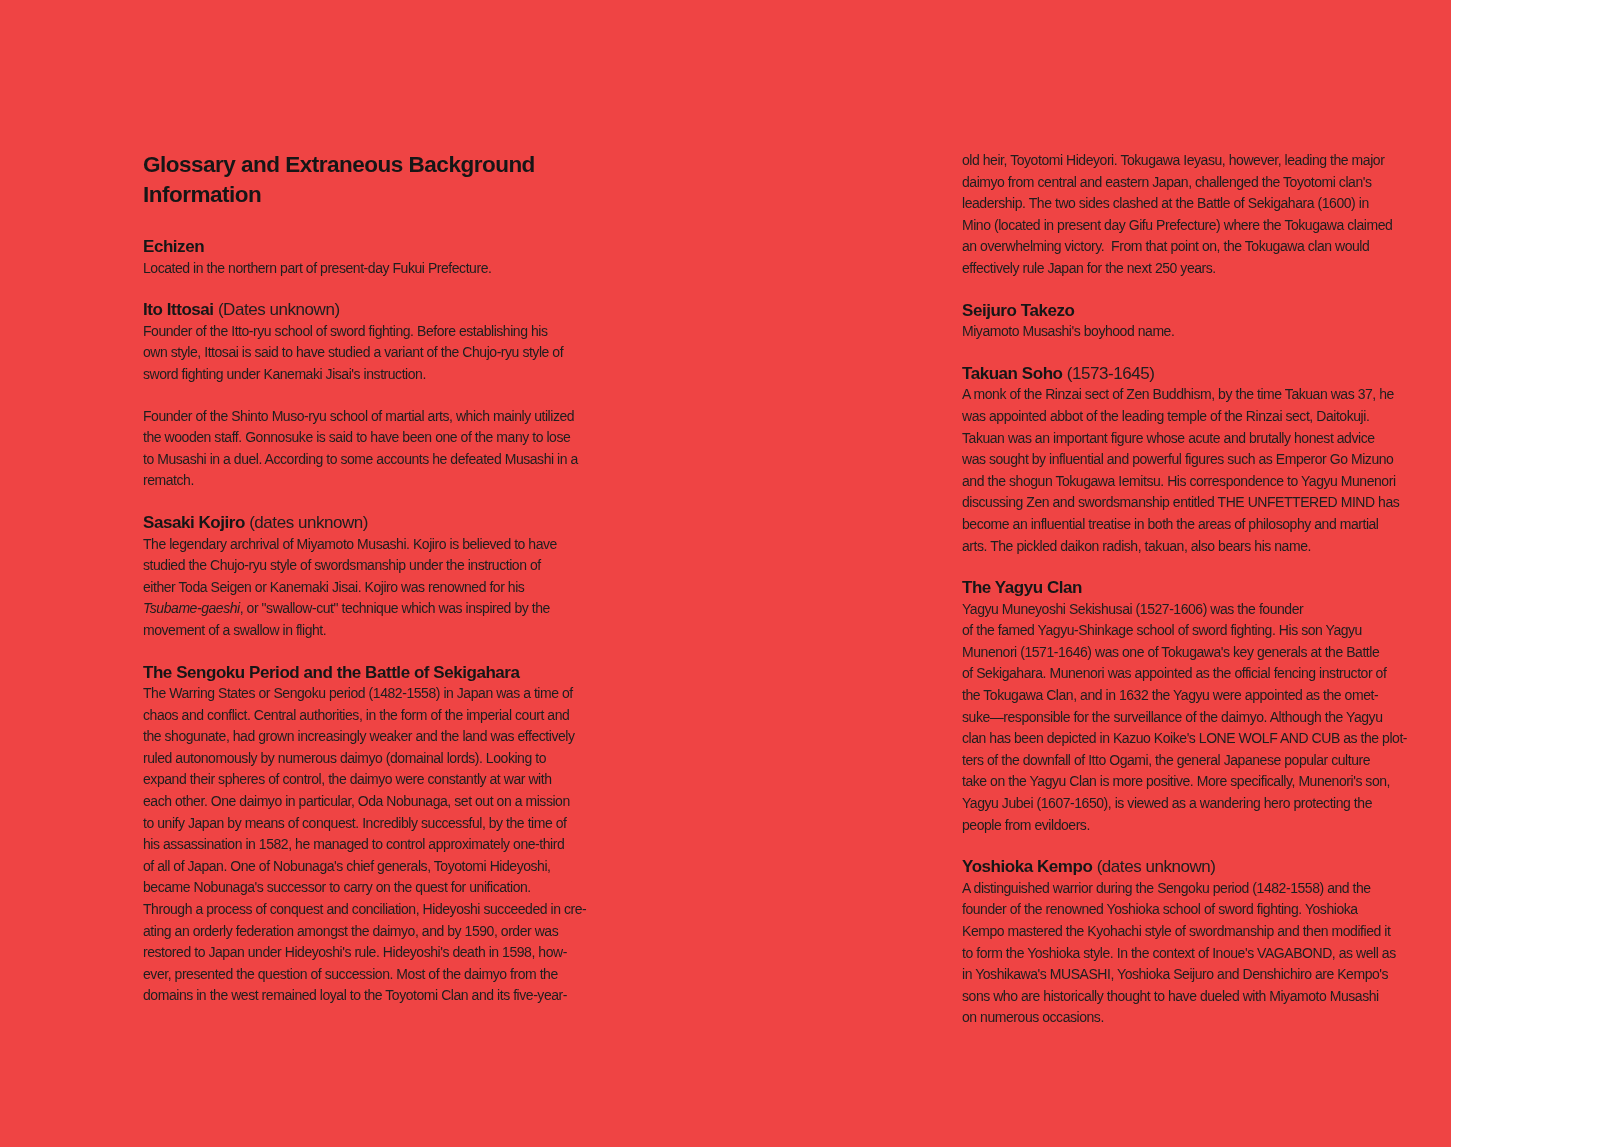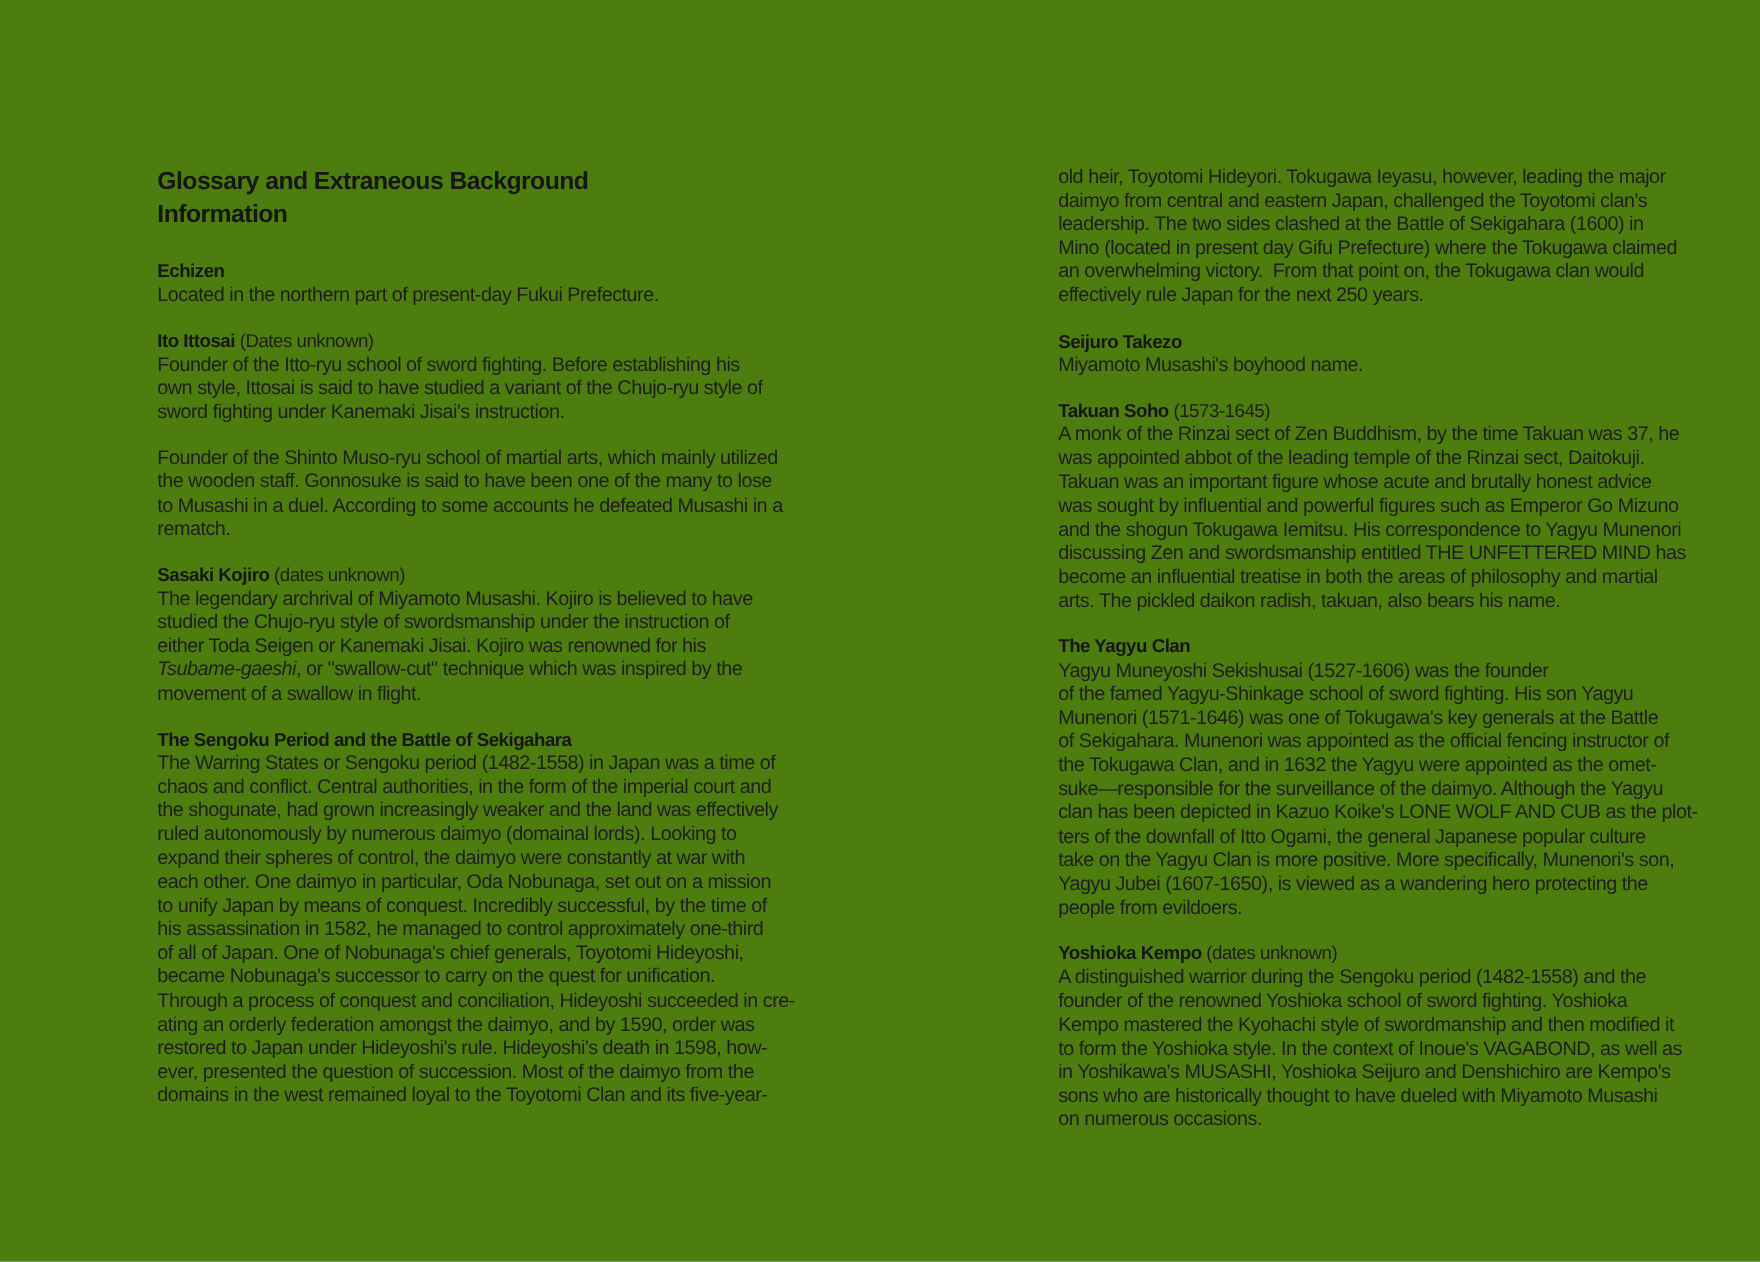--- a/index.html
+++ b/index.html
@@ -5,22 +5,22 @@
   * { margin:0; padding:0; box-sizing:border-box; }
   html, body { background:#ffffff; }
   body {
     width:1600px; height:1147px;
     font-family:"Liberation Sans", sans-serif;
     color:#1e1e1e;
     overflow:hidden;
   }
   .page {
     position:relative;
-    width:1600px; height:1147px;
-    background:#4d7c0f;
+    width:1451px; height:1147px;
+    background:#ef4444;
   }
   .col {
     position:absolute;
     top:150px;
     width:478px;
   }
   .col-left  { left:143px; }
   .col-right { left:962px; }
   .doc-title {
     font-size:22.5px;
@@ -37,21 +37,21 @@
     font-size:17px;
     font-weight:400;
     line-height:21.6px;
     letter-spacing:-0.45px;
     white-space:pre;
     color:#1e1e1e;
   }
   .term { font-weight:700; color:#161616; }
   .term-suffix { font-weight:400;text-align:center; }
   .entry-body {
-    font-size:18px;
+    font-size:14px;
     line-height:21.6px;
     letter-spacing:-0.45px;
     white-space:pre;
     color:#1e1e1e;
   }
   .ital { font-style:italic; }
 </style>
 </head>
 <body>
 

